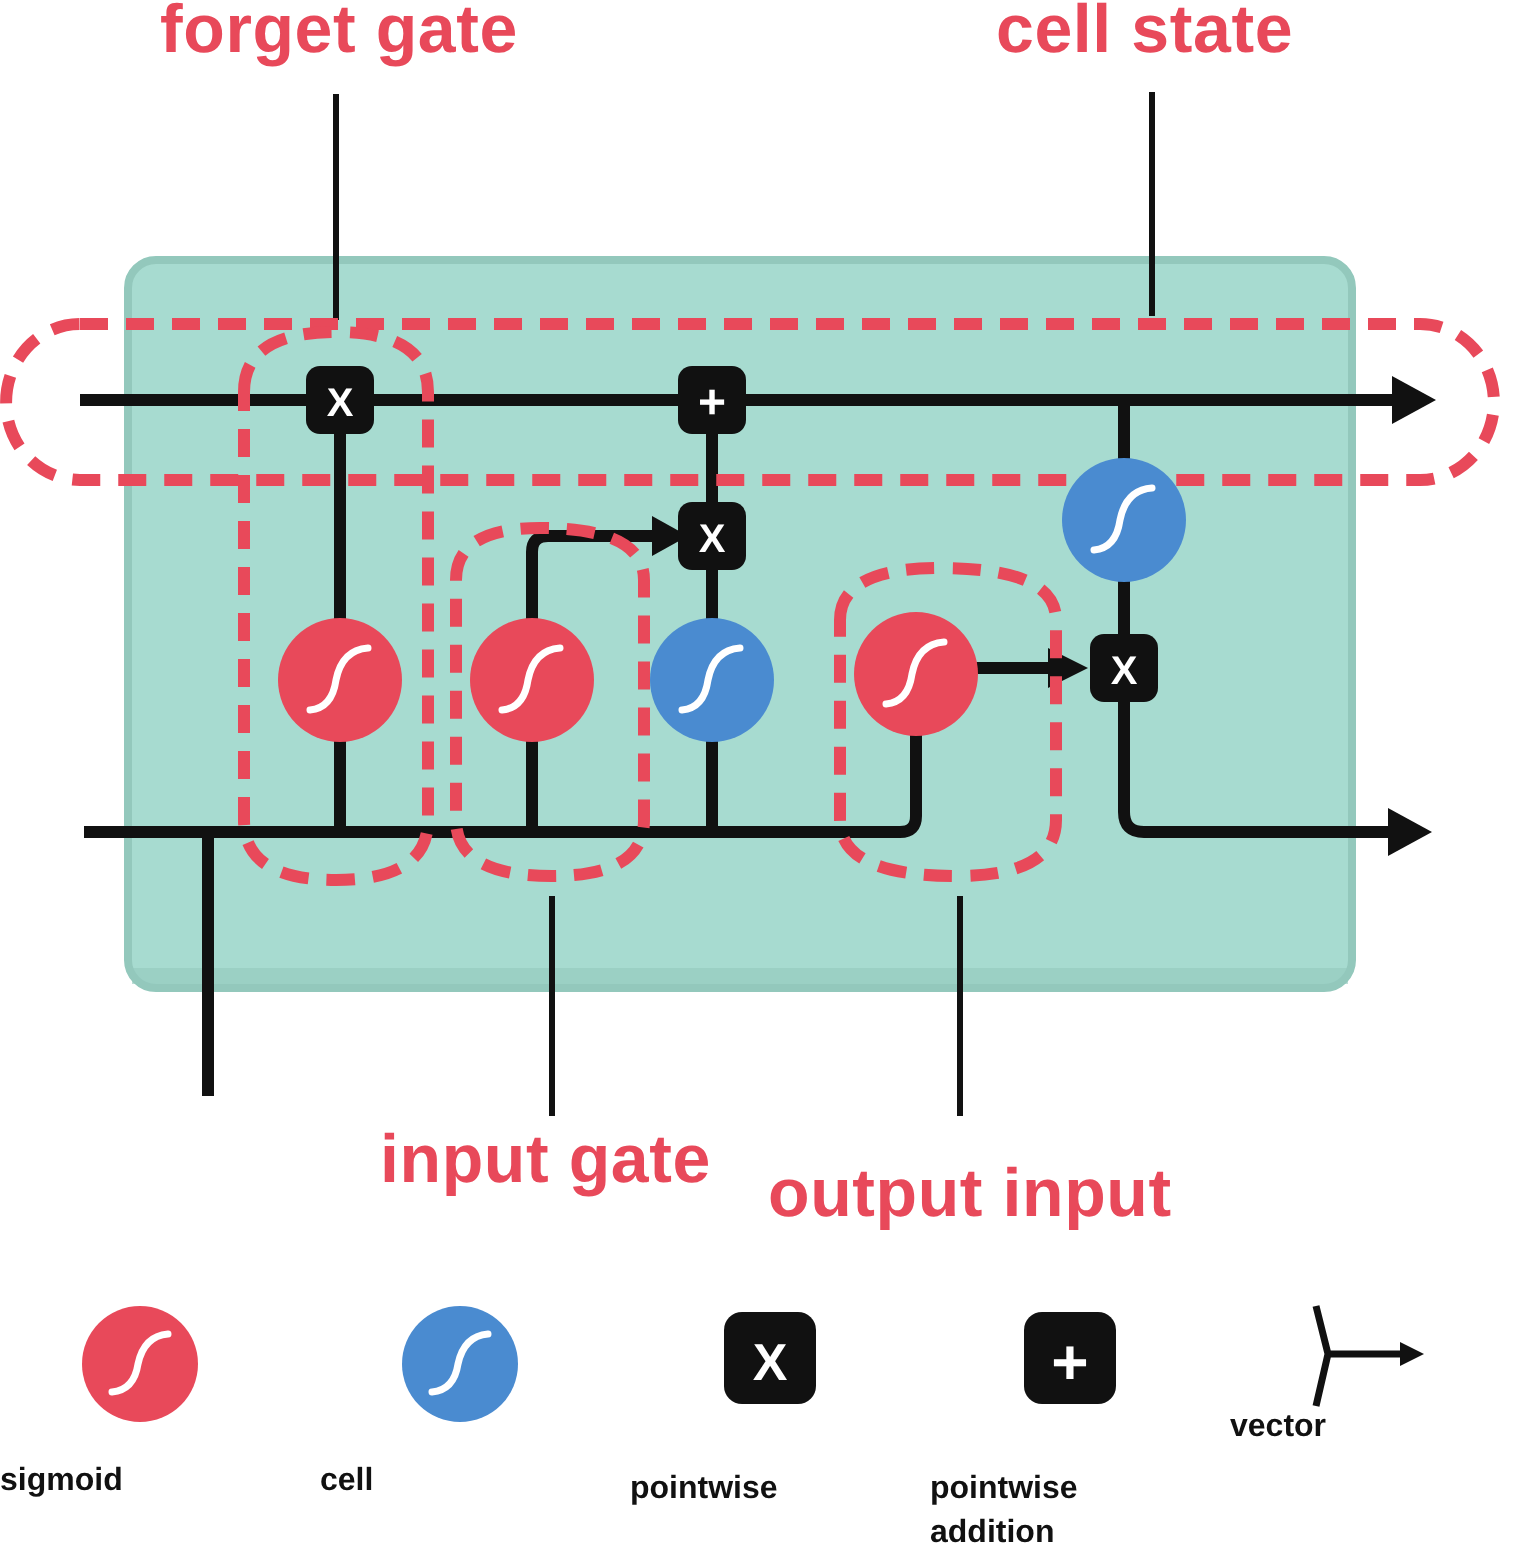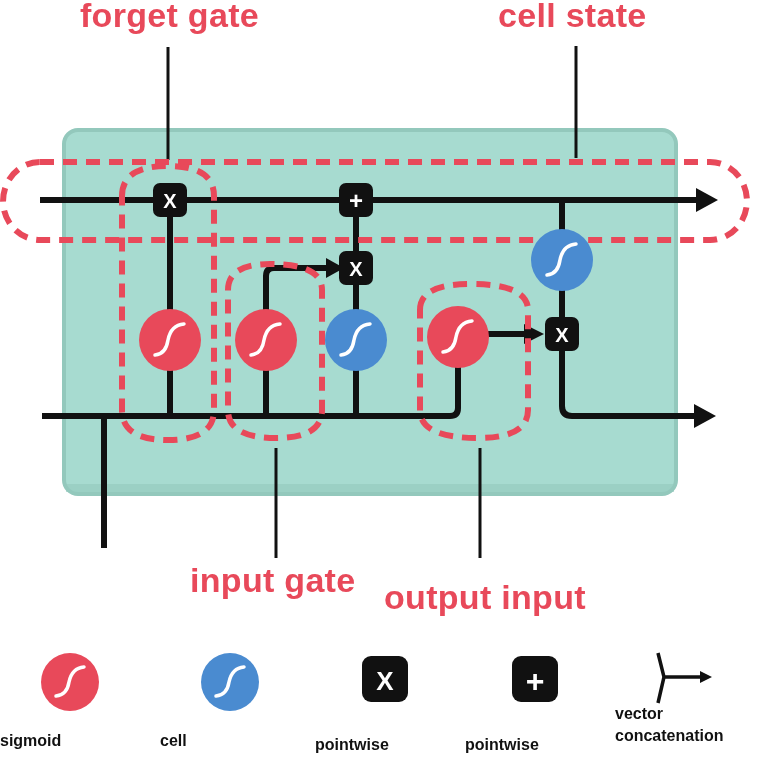--- a/index.html
+++ b/index.html
@@ -122,17 +122,17 @@
 <div class="gate-label" style="left:190px; top:561px;">input gate</div>
 <div class="gate-label" style="left:384px; top:578px;">output input</div>
 
 <div class="legend-label" style="left:0px; top:730px;">sigmoid</div>
 <div class="legend-label" style="left:160px; top:730px;">cell</div>
 <div class="legend-label" style="left:315px; top:734px;">
   <div>pointwise</div>
 </div>
 <div class="legend-label" style="left:465px; top:734px;">
   <div>pointwise</div>
+  <div>addition</div>
 </div>
 <div class="legend-label" style="left:615px; top:703px;">
   <div>vector</div>
-  <div>concatenation</div>
 </div>
 
 </body></html>

